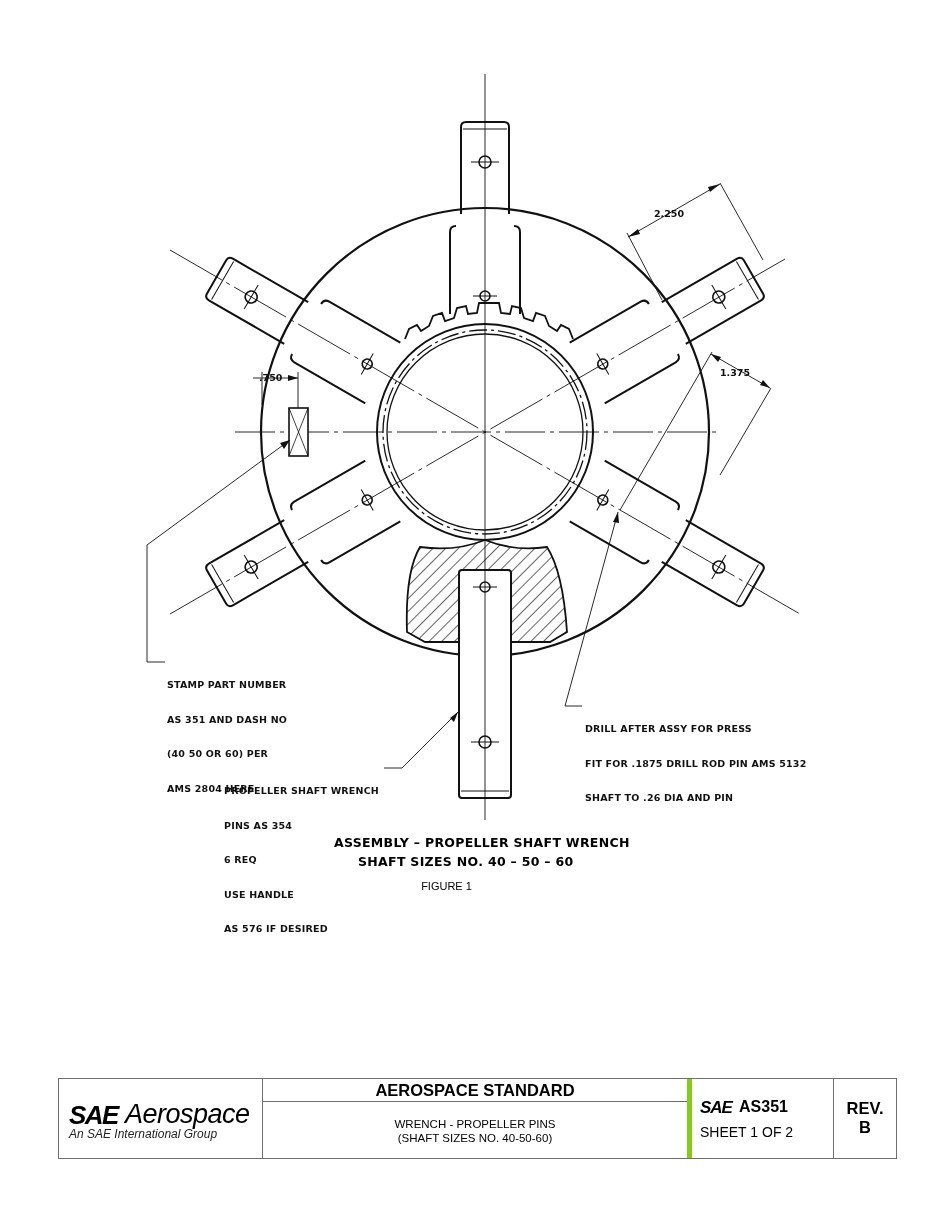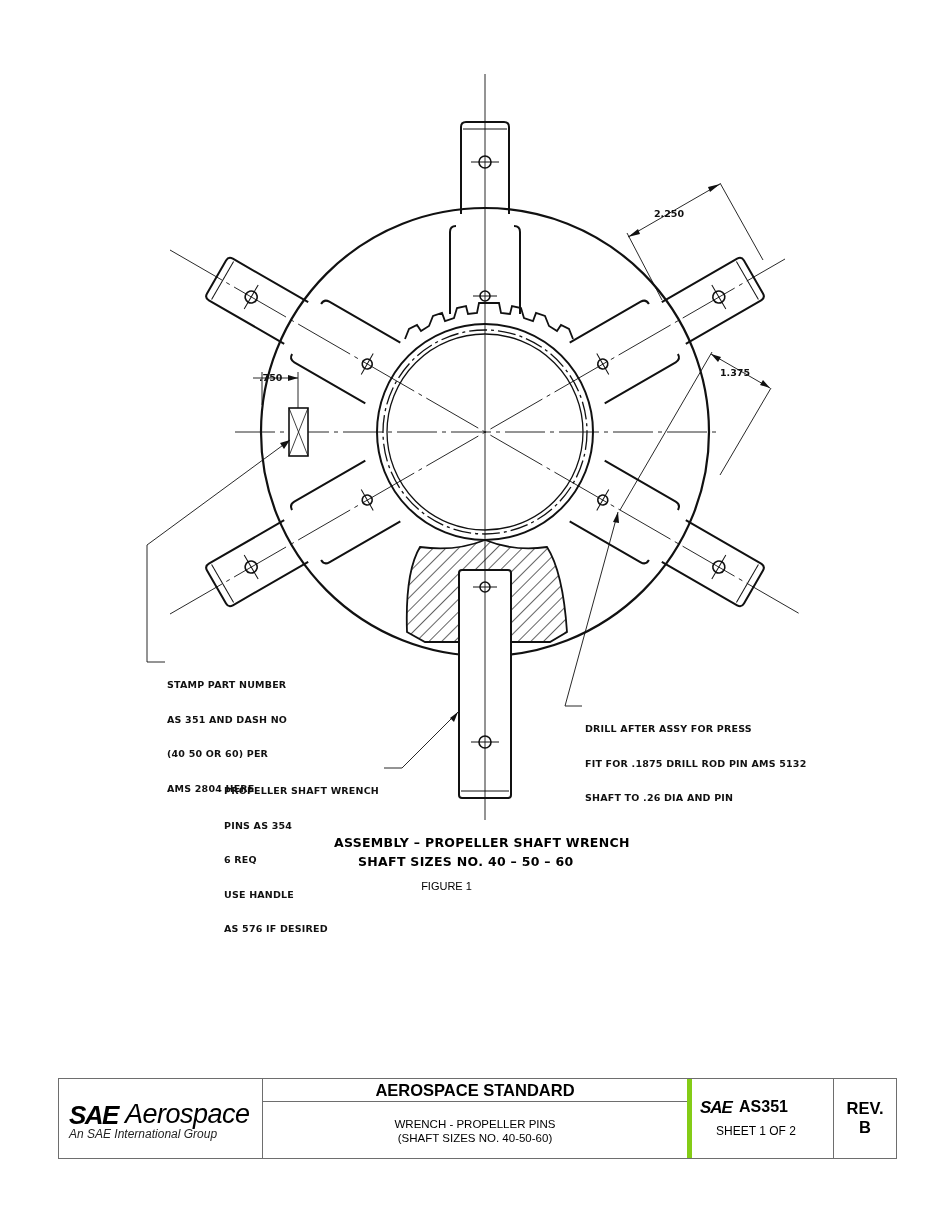--- a/index.html
+++ b/index.html
@@ -15,21 +15,21 @@
   .tb-logo { width: 203px; border-right: 1px solid #6e6e6e; position: relative; }
   .tb-logo .sae { position: absolute; left: 10px; top: 21px; font-family: "Liberation Sans", sans-serif; font-weight: bold; font-style: italic; font-size: 26px; letter-spacing: -1.5px; }
   .tb-logo .aero { position: absolute; left: 66px; top: 20px; font-family: "Liberation Sans", sans-serif; font-style: italic; font-size: 27px; letter-spacing: -0.5px; font-weight: normal; text-align: center; }
   .tb-logo .group { position: absolute; left: 10px; top: 48px; font-family: "Liberation Sans", sans-serif; font-style: italic; font-size: 12px; color: #222; }
   .tb-mid { width: 424px; border-right: 5px solid #84cc16; display: flex; flex-direction: column; }
   .tb-mid .hdr { height: 22px; border-bottom: 1px solid #6e6e6e; text-align: center; font-weight: bold; font-size: 16.5px; line-height: 22px; }
   .tb-mid .sub { flex: 1; text-align: center; font-size: 11.5px; line-height: 14px; padding-top: 15px; }
   .tb-doc { width: 141px; border-right: 1px solid #6e6e6e; position: relative; }
   .tb-doc .sae-sm { position: absolute; left: 8px; top: 19px; font-weight: bold; font-style: italic; font-size: 17px; letter-spacing: -1px; }
   .tb-doc .num { position: absolute; left: 47px; top: 19px; font-weight: bold; font-size: 16px; }
-  .tb-doc .sheet { position: absolute; left: 24px; top: 45px; font-size: 12px; }
+  .tb-doc .sheet { position: absolute; left: 8px; top: 45px; font-size: 14px; }
   .tb-rev { flex: 1; text-align: center; font-weight: bold; font-size: 16.5px; line-height: 19px; padding-top: 20px; }
 </style>
 </head>
 <body>
 
 <svg class="drawing" viewBox="0 0 950 1230" xmlns="http://www.w3.org/2000/svg">
   <defs>
     <pattern id="hatch" patternUnits="userSpaceOnUse" width="9" height="9" patternTransform="rotate(45)">
       <line x1="0" y1="0" x2="0" y2="9" stroke="#111" stroke-width="1.3"></line>
     </pattern>

